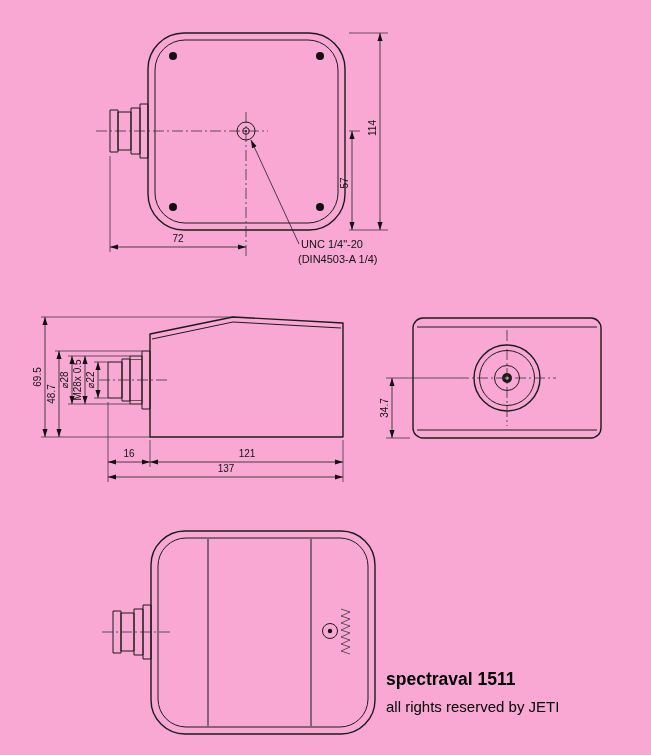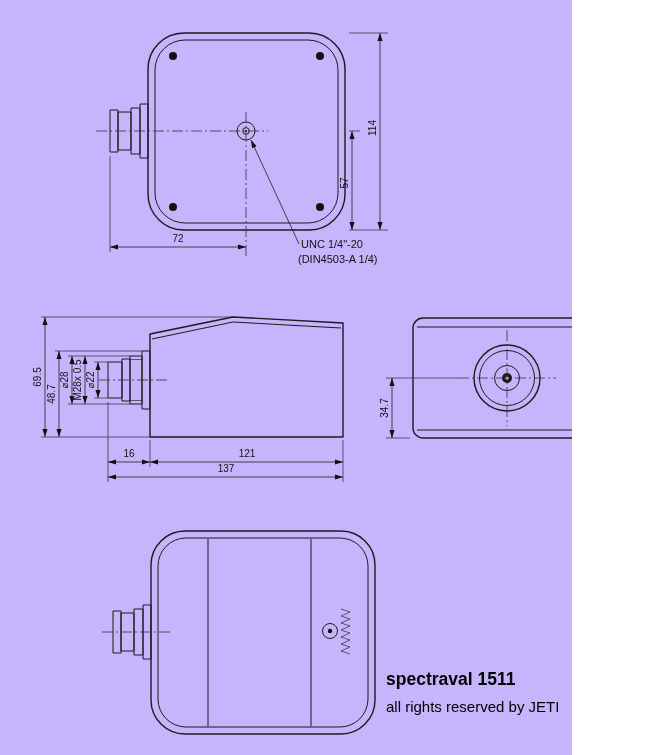--- a/index.html
+++ b/index.html
@@ -2,23 +2,23 @@
 <html><head>
 <meta charset="utf-8">
 <style>
   html, body {
     margin: 0;
     padding: 0;
     background: #ffffff;
   }
   #stage {
     position: relative;
-    width: 572px;
+    width: 651px;
     height: 755px;
-    background: #c4b5fd;
+    background: #f9a8d4;
     overflow: hidden;
   }
   svg {
     font-family: "Liberation Sans", sans-serif;
   }
   .outline   { fill: none; stroke: #1b1b1b; stroke-width: 1.4; stroke-linejoin: round; }
   .detail    { fill: none; stroke: #1b1b1b; stroke-width: 1;   stroke-linejoin: round; }
   .thin      { fill: none; stroke: #2a2a2a; stroke-width: 0.7; }
   .dimline   { fill: none; stroke: #1e1e1e; stroke-width: 0.8; }
   .centerline{ fill: none; stroke: #333333; stroke-width: 0.8; stroke-dasharray: 11 3 2 3; }

